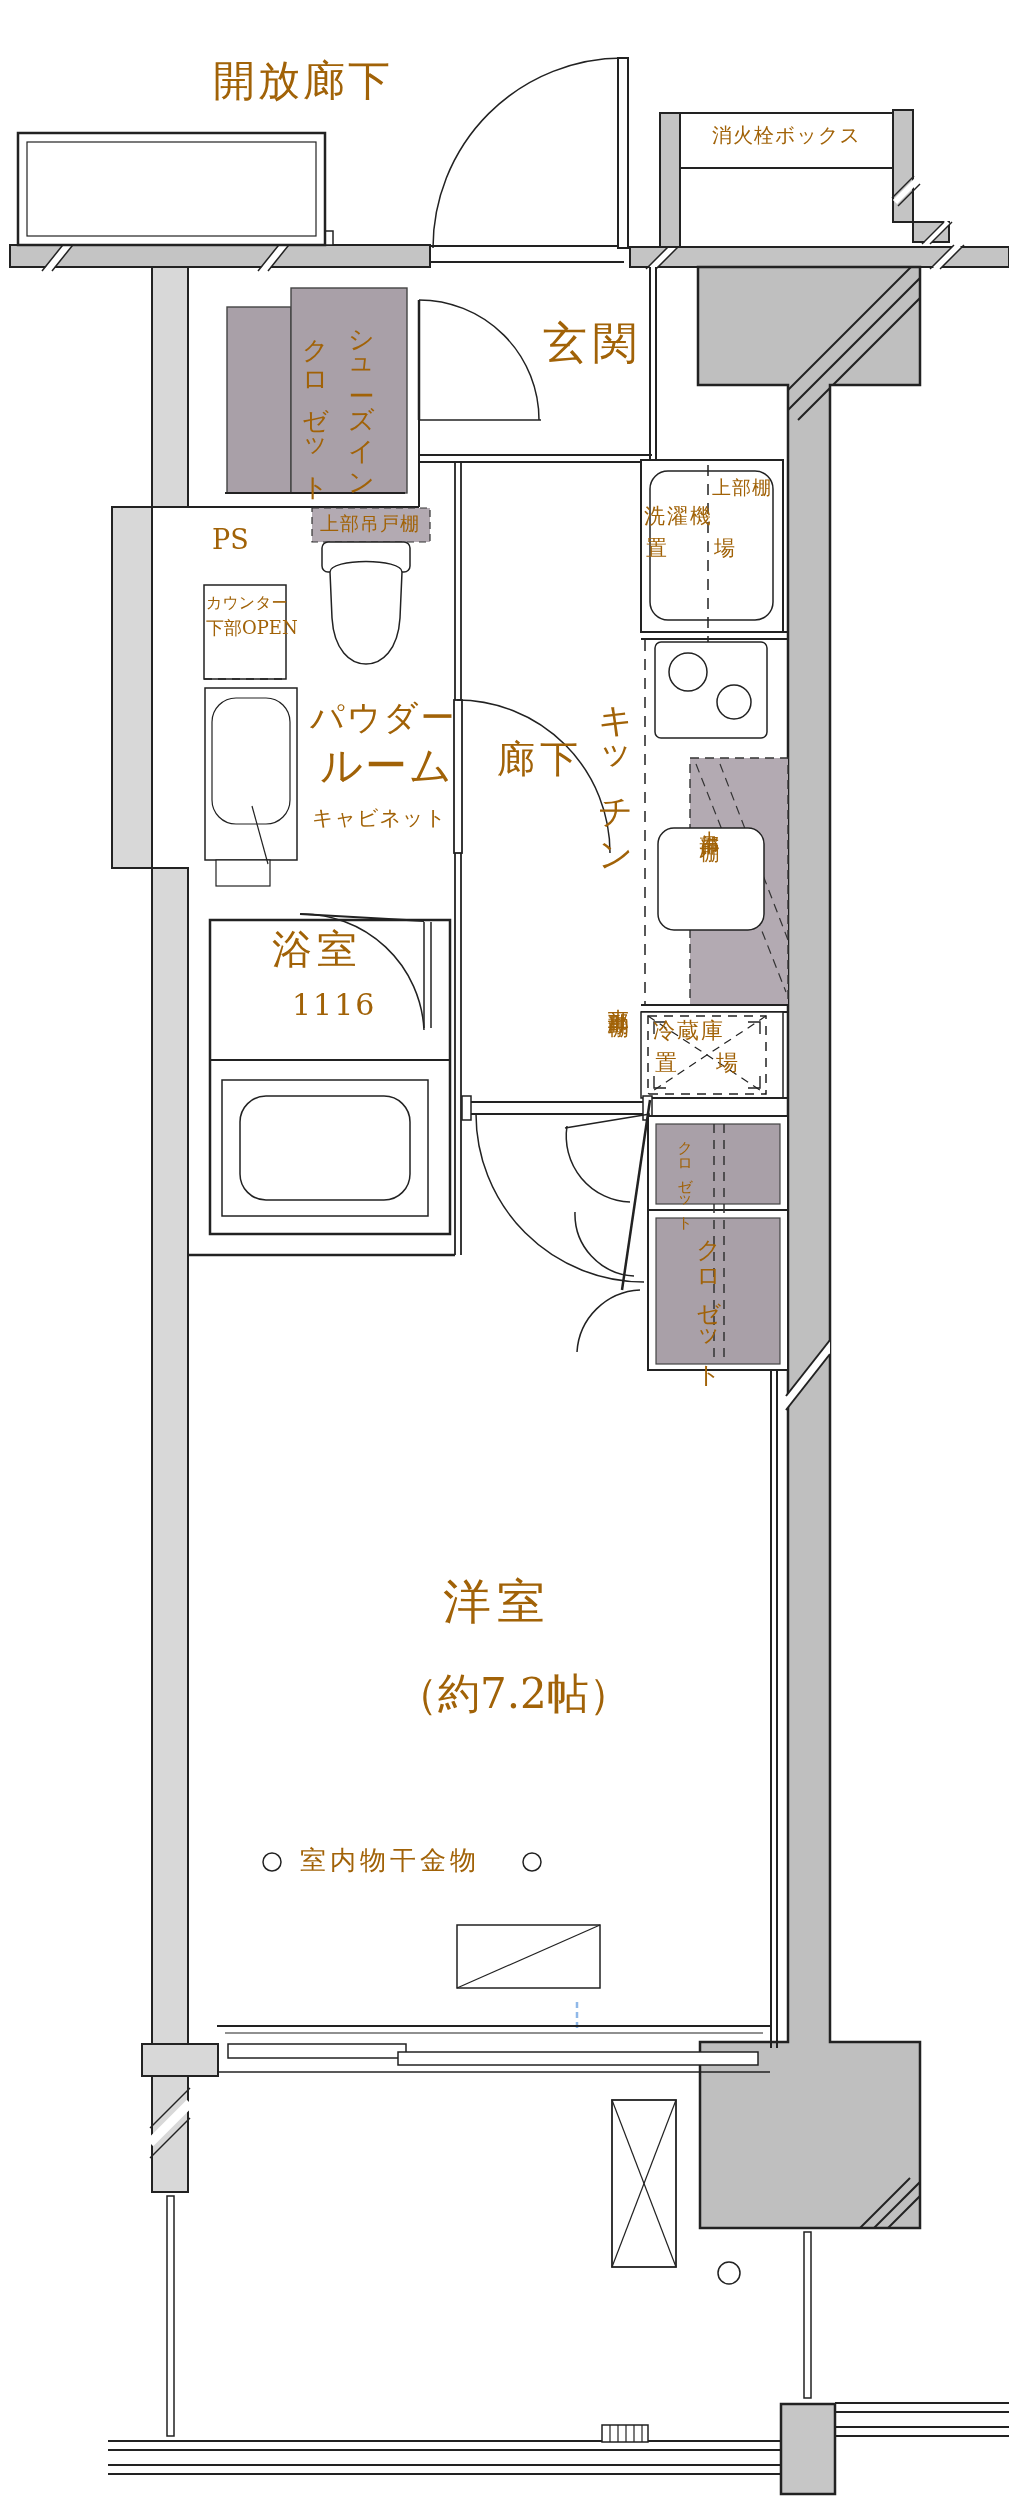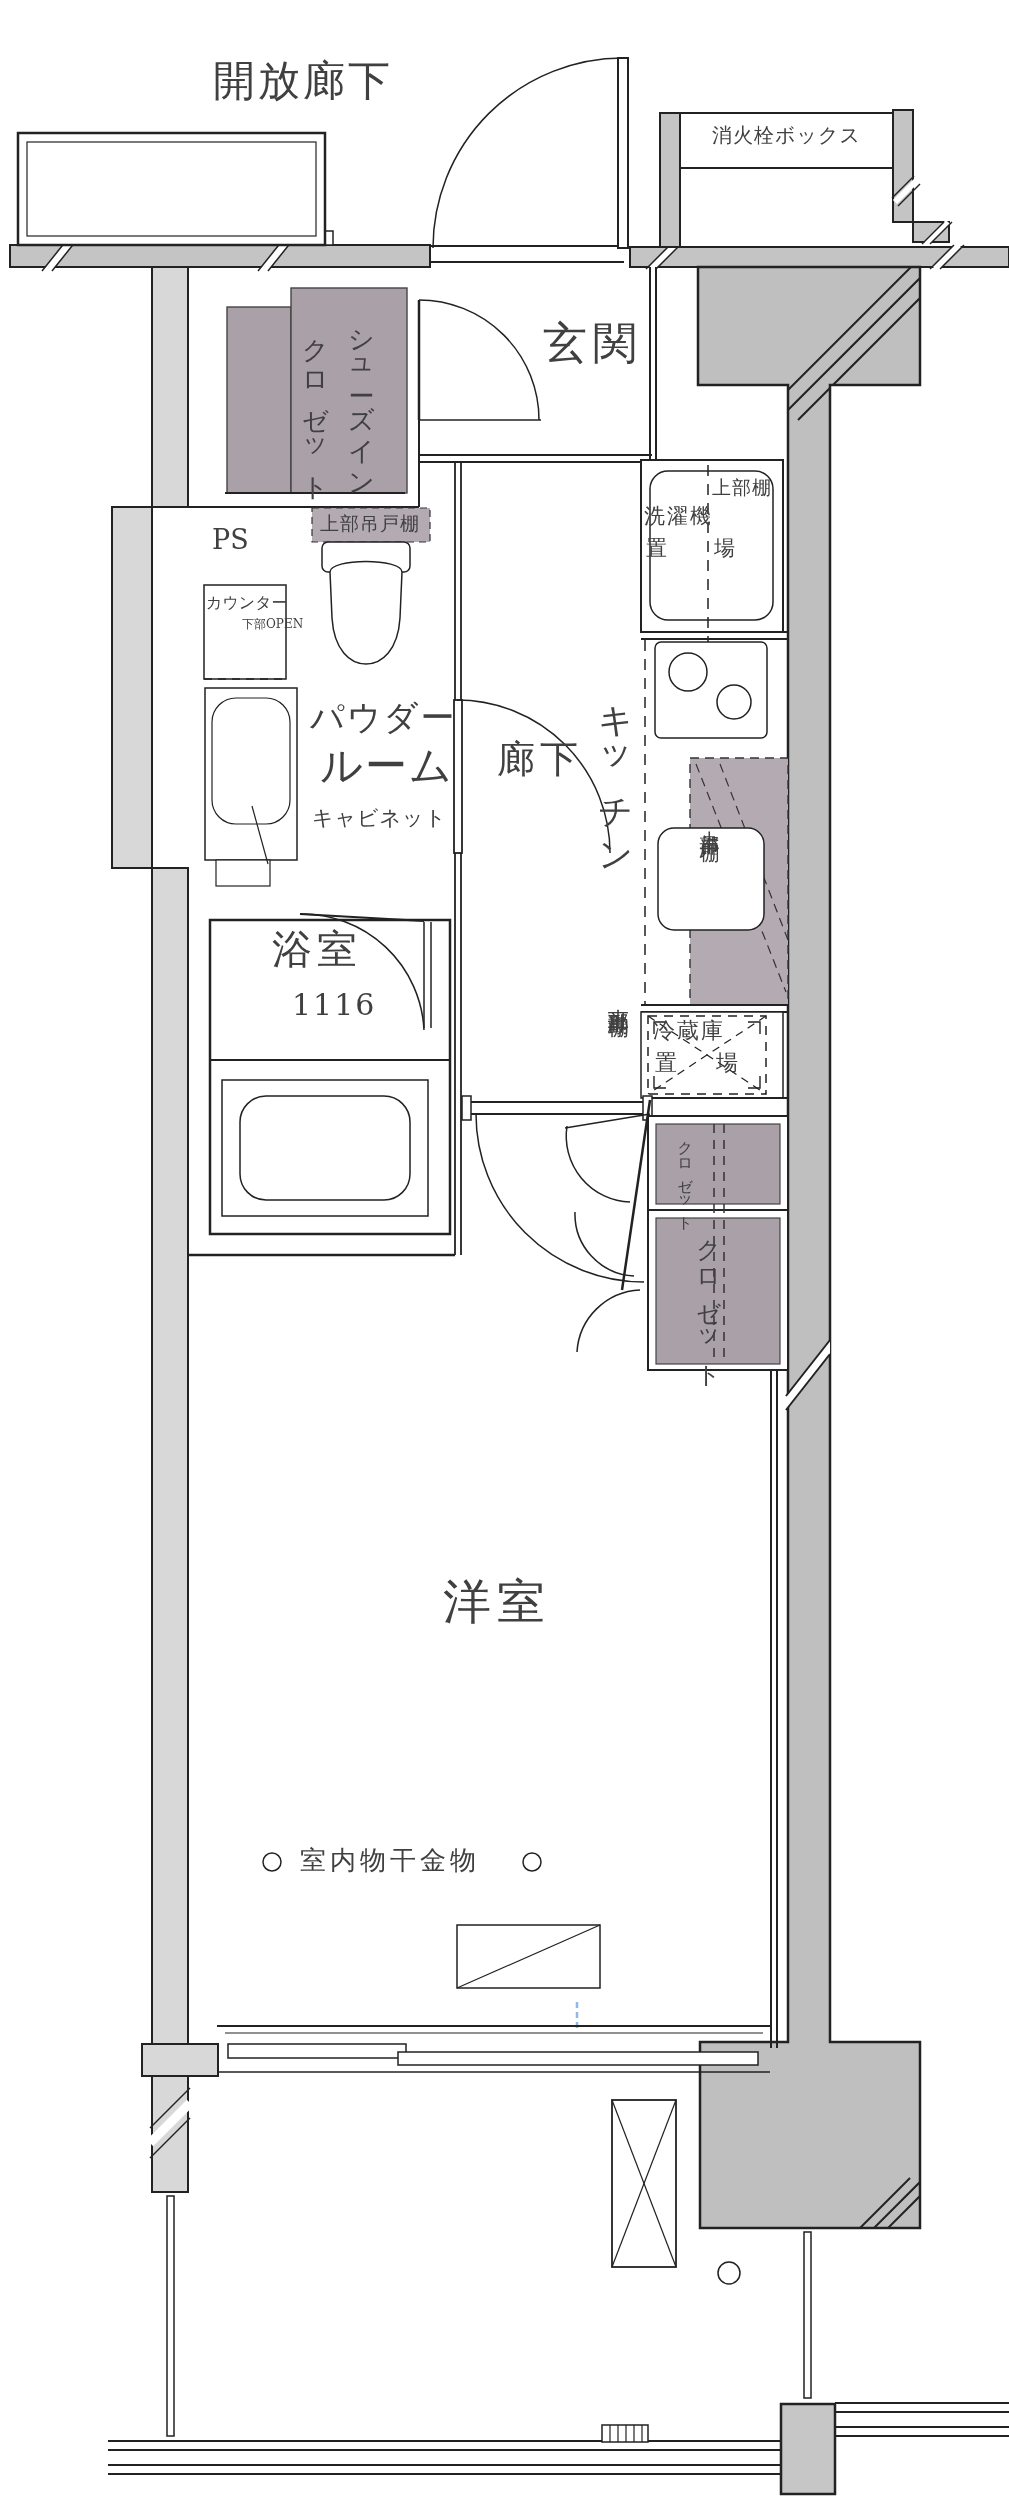--- a/index.html
+++ b/index.html
@@ -1,17 +1,17 @@
 <!DOCTYPE html>
 <html><head>
 <meta charset="utf-8">
 <style>
   html,body{margin:0;padding:0;background:#fff;}
   .plan{position:relative;width:1009px;height:2507px;background:#ffffff;overflow:hidden;
-        font-family:"DejaVu Serif","Liberation Serif",serif;color:#404040;}
+        font-family:"DejaVu Serif","Liberation Serif",serif;color:#a16207;}
   .plan svg{position:absolute;left:0;top:0;}
   .lbl{position:absolute;white-space:nowrap;line-height:1.15;}
   .v{writing-mode:vertical-rl;text-orientation:upright;}
   .ctr{text-align:center;}
 </style>
 </head>
 <body>
 
 <div class="plan">
 
@@ -254,21 +254,21 @@
 
 <div class="lbl" style="left:212px;top:524px;font-size:27px;">PS</div>
 <div class="lbl" style="left:320px;top:513px;font-size:19px;letter-spacing:1px;">上部吊戸棚</div>
 
 <div class="lbl" style="left:712px;top:477px;font-size:19px;letter-spacing:1px;">上部棚</div>
 <div class="lbl" style="left:644px;top:504px;font-size:21px;letter-spacing:2px;">洗濯機</div>
 <div class="lbl" style="left:646px;top:536px;font-size:21px;">置</div>
 <div class="lbl" style="left:714px;top:536px;font-size:21px;">場</div>
 
 <div class="lbl ctr" style="left:206px;top:594px;width:66px;font-size:16px;">カウンター</div>
-<div class="lbl ctr" style="left:206px;top:618px;width:58px;font-size:12px;margin-left:36px;">下部OPEN</div>
+<div class="lbl ctr" style="left:206px;top:618px;width:58px;font-size:18px;">下部OPEN</div>
 
 <div class="lbl" style="left:310px;top:698px;font-size:34px;letter-spacing:2px;">パウダー</div>
 <div class="lbl" style="left:320px;top:742px;font-size:42px;letter-spacing:2px;">ルーム</div>
 <div class="lbl" style="left:312px;top:794px;font-size:21px;letter-spacing:1px;margin-top:12px;">キャビネット</div>
 
 <div class="lbl" style="left:497px;top:738px;font-size:38px;letter-spacing:5px;">廊下</div>
 <div class="lbl v" style="left:596px;top:682px;font-size:34px;letter-spacing:7px;">キッチン</div>
 <div class="lbl v" style="left:698px;top:815px;font-size:20px;letter-spacing:3px;">上部吊戸棚</div>
 
 <div class="lbl" style="left:272px;top:926px;font-size:40px;letter-spacing:5px;">浴室</div>
@@ -276,16 +276,17 @@
 
 <div class="lbl v" style="left:606px;top:992px;font-size:21px;letter-spacing:2px;">上部可動棚</div>
 <div class="lbl" style="left:653px;top:1018px;font-size:22px;letter-spacing:2px;">冷蔵庫</div>
 <div class="lbl" style="left:655px;top:1050px;font-size:22px;">置</div>
 <div class="lbl" style="left:716px;top:1050px;font-size:22px;">場</div>
 
 <div class="lbl v" style="left:676px;top:1130px;font-size:15px;letter-spacing:2px;">クロゼット</div>
 <div class="lbl v" style="left:694px;top:1222px;font-size:24px;letter-spacing:4px;">クロゼット</div>
 
 <div class="lbl" style="left:443px;top:1574px;font-size:48px;letter-spacing:6px;">洋室</div>
+<div class="lbl" style="left:396px;top:1670px;font-size:42px;">（約7.2帖）</div>
 <div class="lbl" style="left:300px;top:1846px;font-size:26px;letter-spacing:4px;font-family:Liberation Serif, serif;">室内物干金物</div>
 
 
 </div>
 
 </body></html>

